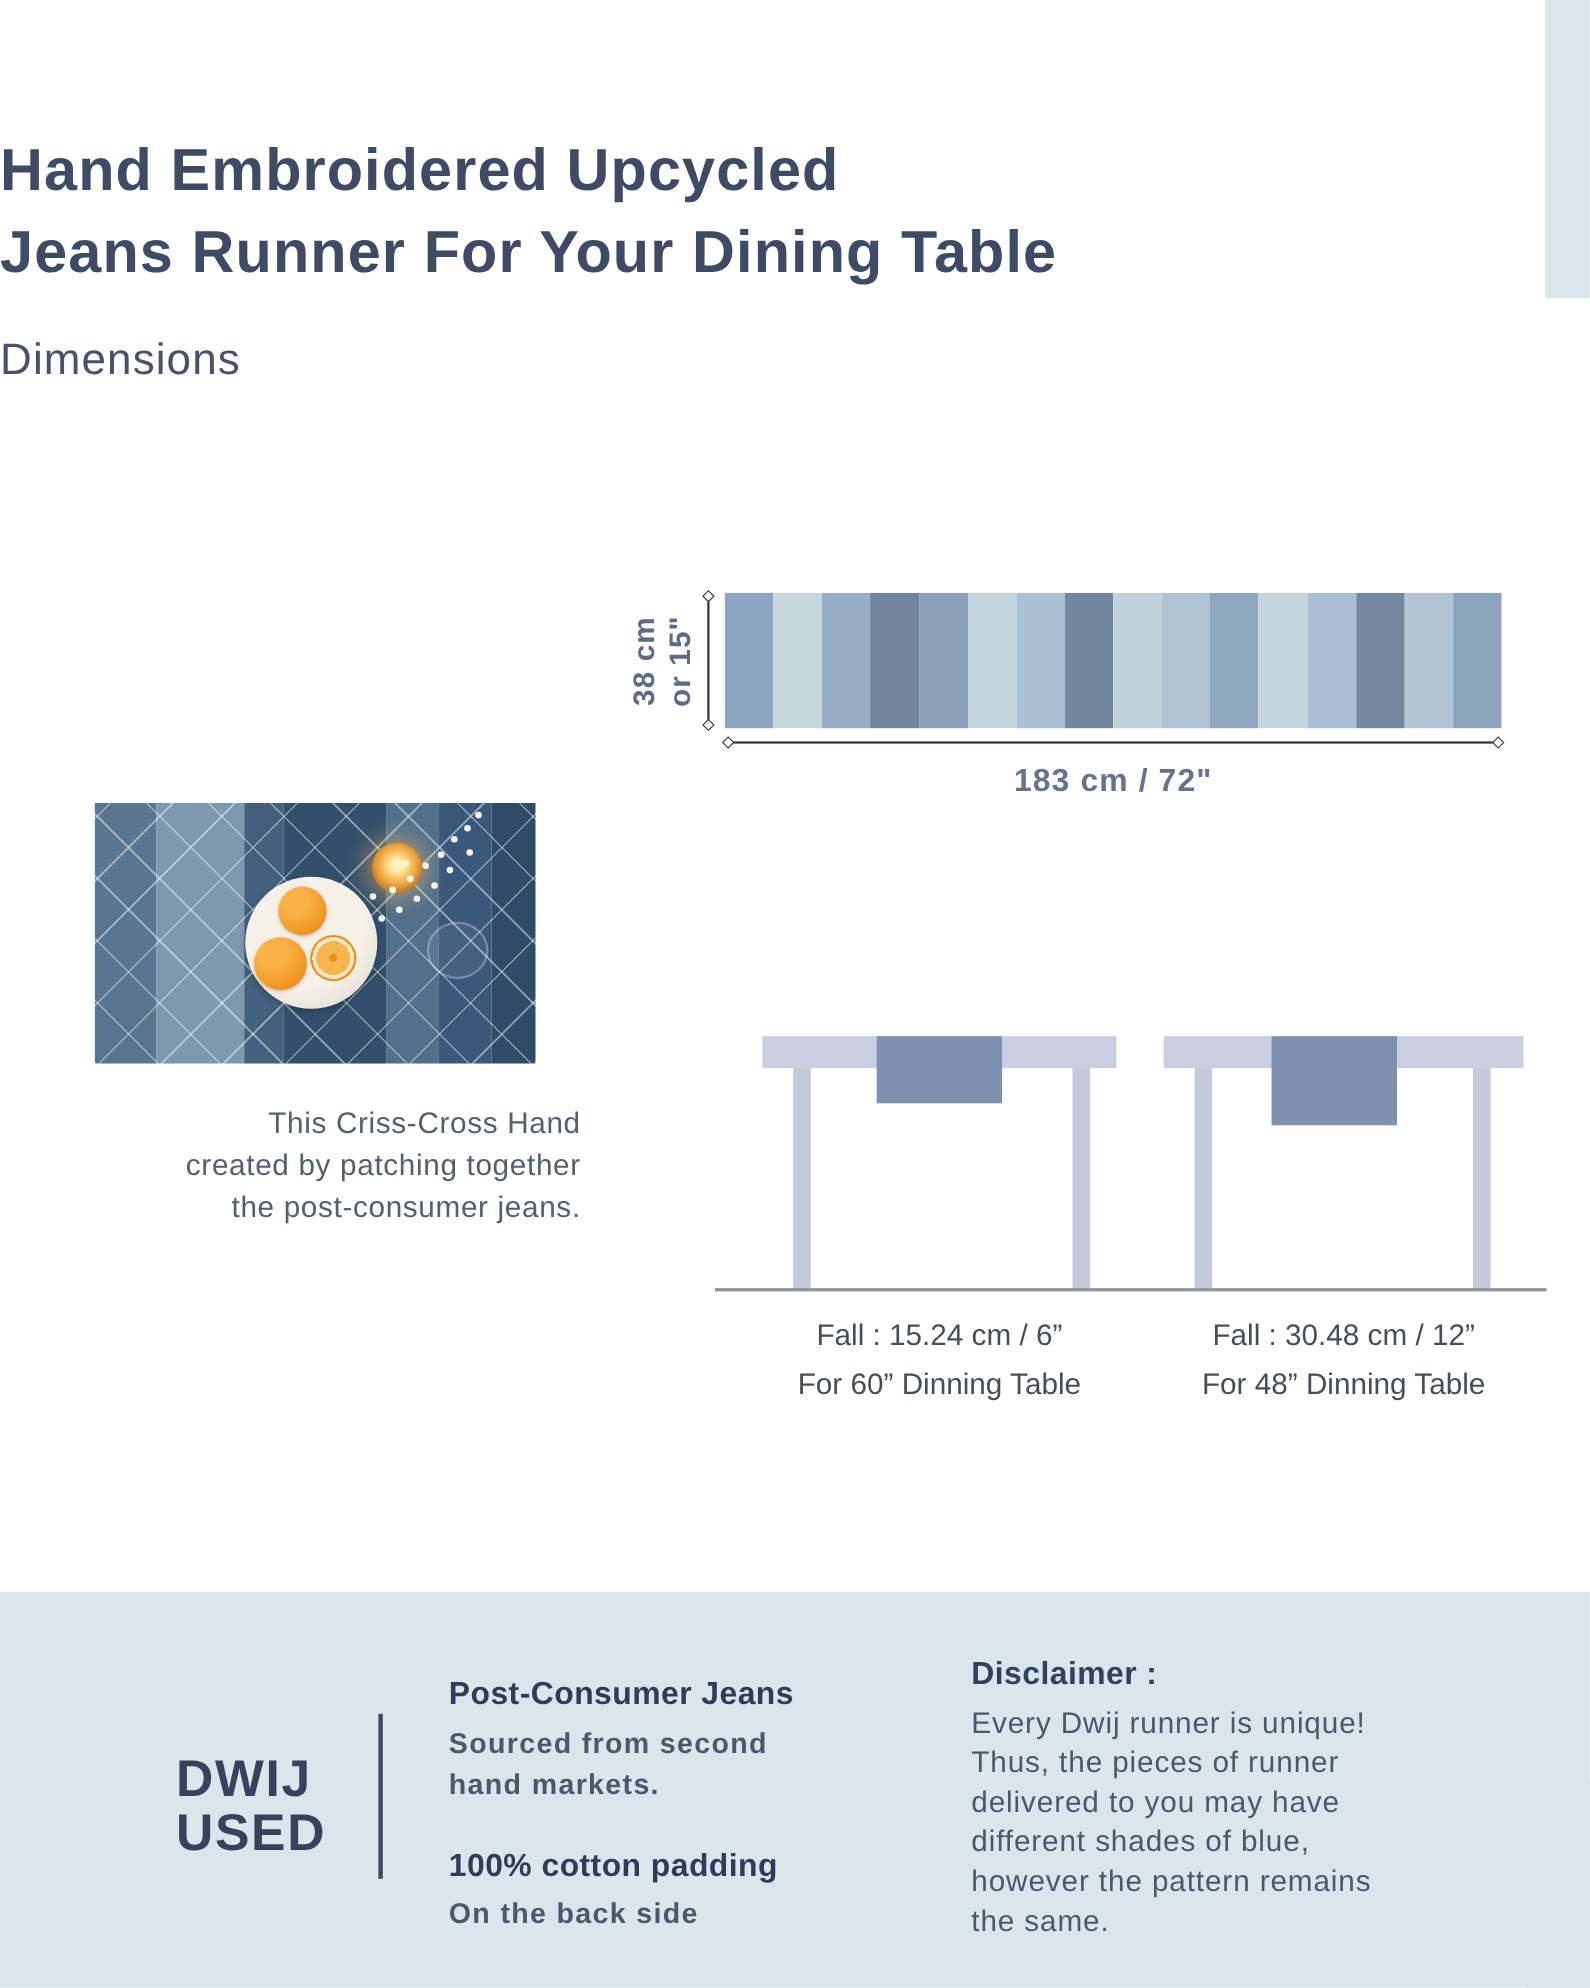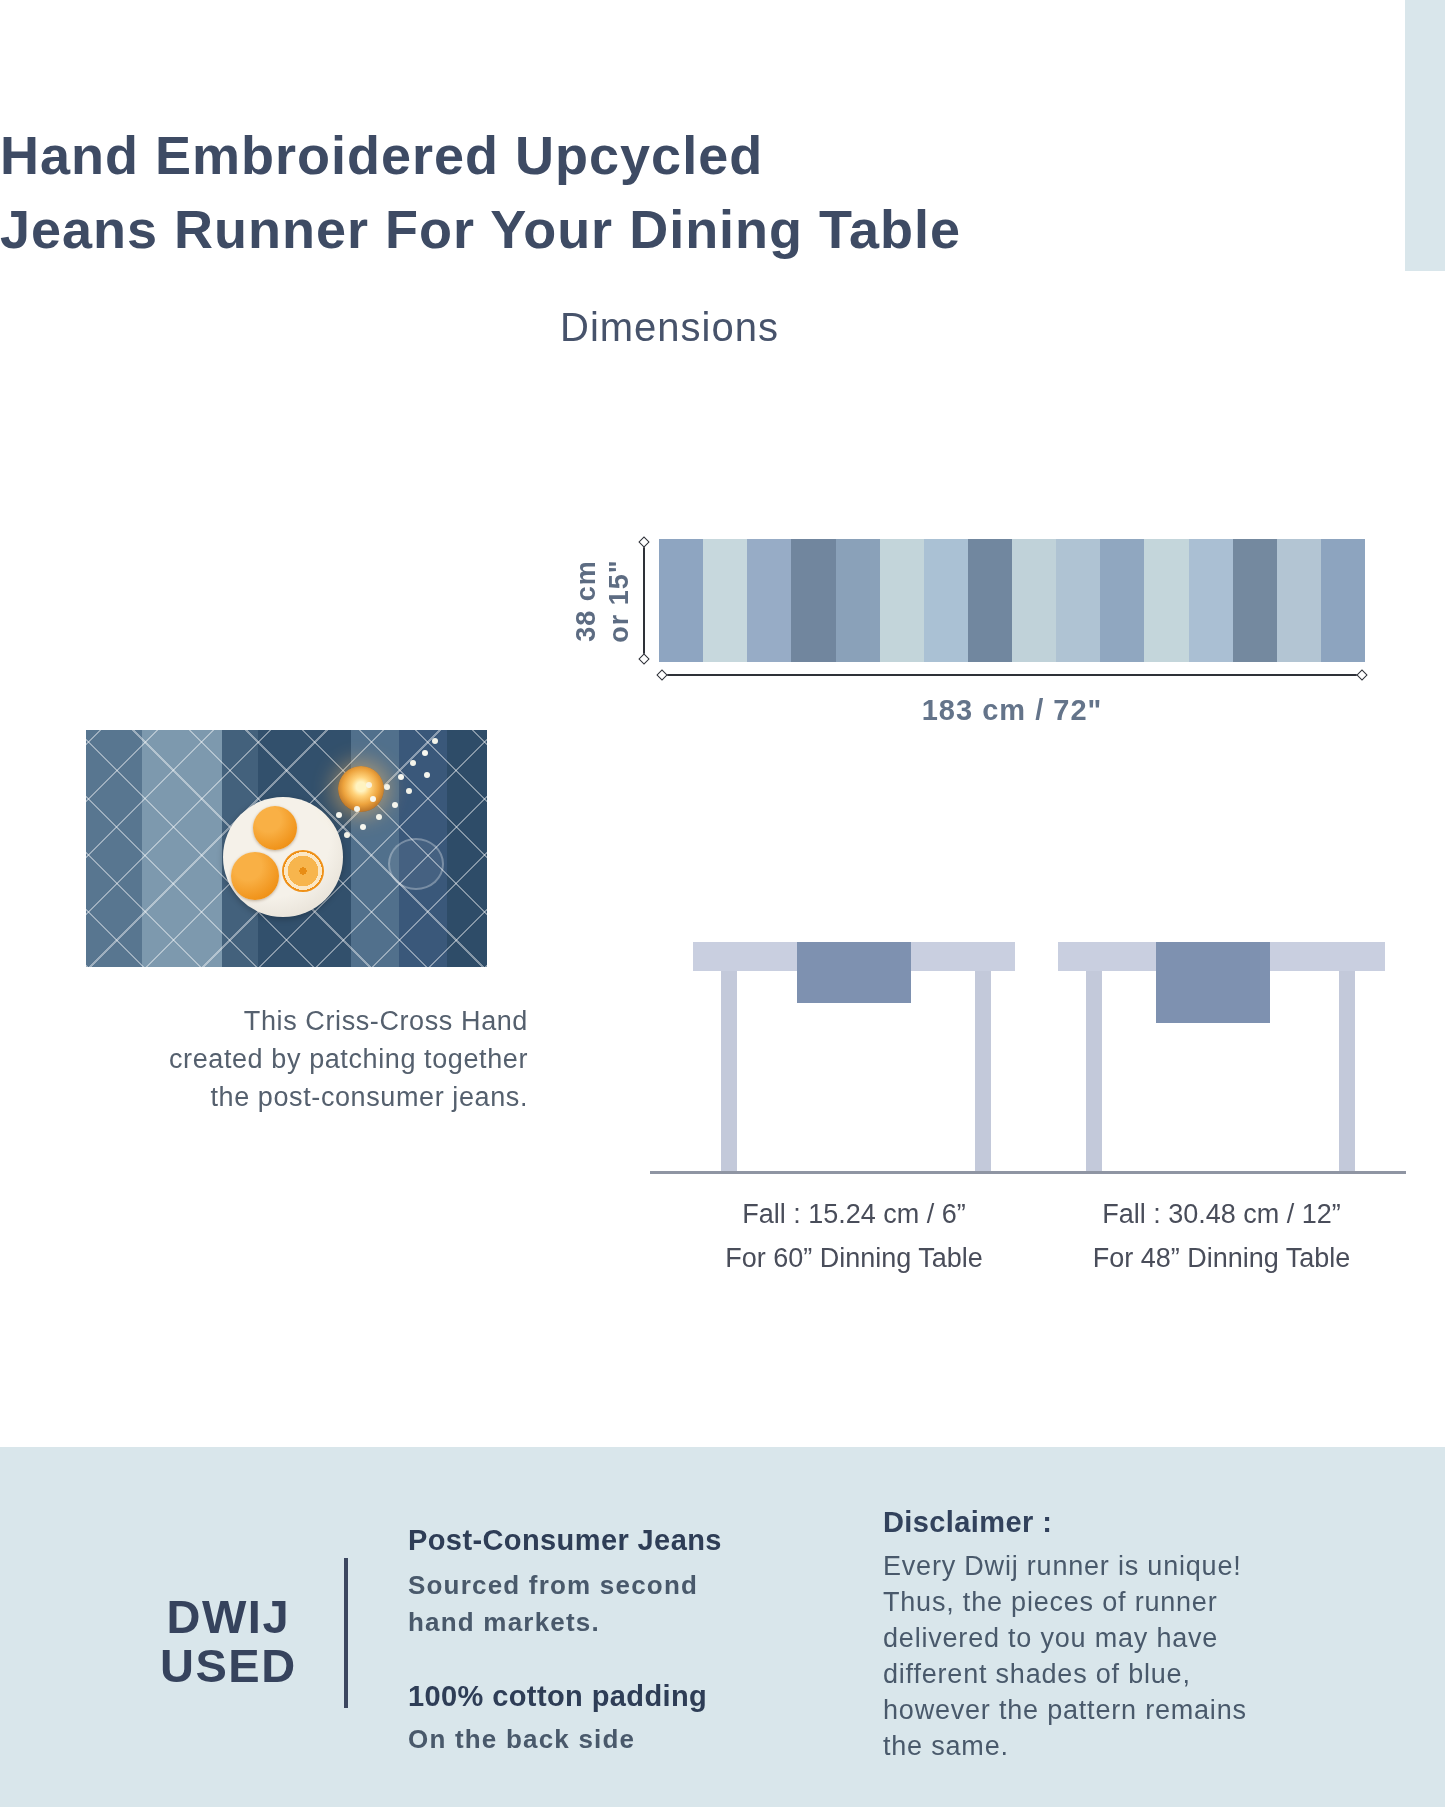--- a/index.html
+++ b/index.html
@@ -9,21 +9,21 @@
     font-family:"Liberation Sans", sans-serif;
   }
   .abs { position:absolute; }
 
   
   .corner-strip { right:0; top:0; width:40px; height:271px; background:#d9e6eb; }
 
   
   .title { left:0; top:118px; width:1445px; 
     font-size:54px; font-weight:700; color:#3e4b64; line-height:74px; letter-spacing:1px; }
-  .subtitle { left:0; top:305px; width:1339px; text-align:center;
+  .subtitle { left:0; top:305px; width:1339px; text-align:left;
     font-size:40px; font-weight:400; color:#47536b; letter-spacing:1px; }
 
   
   .stripes { left:659px; top:539px; width:706px; height:123px; display:flex; }
   .stripes > div { flex:1 1 0; }
 
   .vdim { left:637px; top:539px; width:14px; height:123px; }
   .vdim .line { position:absolute; left:6px; top:4px; width:2px; height:115px; background:#2e3138; }
   .vdim .d1 { top:-1px; } .vdim .d2 { bottom:-1px; }
   .diamond { position:absolute; width:8px; height:8px; border:1.6px solid #2e3138; background:#fff; transform:rotate(45deg); }
@@ -84,21 +84,21 @@
   .tableB .runner-drop { left:98px; height:81px; }
   .floor-line { left:650px; top:1171px; width:756px; height:3px; background:#8f95a3; }
 
   .fig-caption { top:1192px; text-align:center; color:#494d5a; font-size:27px; line-height:44px; }
   .capA { left:673px; width:362px; }
   .capB { left:1038px; width:367px; }
 
   
   .bottom-band { left:0; top:1447px; width:1445px; height:360px; background:#d9e6eb; }
   .brand { left:160px; top:1592px; font-size:47px; font-weight:800; color:#36435d;
-    line-height:49px; letter-spacing:1.5px;text-align:center; }
+    line-height:49px; letter-spacing:1.5px; }
   .vdivider { left:344px; top:1558px; width:4px; height:150px; background:#3c4760; }
   .mat-title { left:408px; width:460px; font-size:29px; font-weight:700; color:#2e3d56; letter-spacing:0.4px; }
   .mat-body  { left:408px; width:460px; font-size:26px; font-weight:700; color:#49596b; letter-spacing:1.2px; }
   .m-t1 { top:1524px; } .m-b1a { top:1570px; } .m-b1b { top:1607px; }
   .m-t2 { top:1680px; } .m-b2  { top:1724px; }
 
   .disc-title { left:883px; top:1506px; width:520px; font-size:29px; font-weight:700; color:#32425c; letter-spacing:0.4px; }
   .disc-body { left:883px; top:1548px; width:520px; font-size:27px; color:#49596b; line-height:36px; letter-spacing:0.8px; }
 </style>
 </head>

